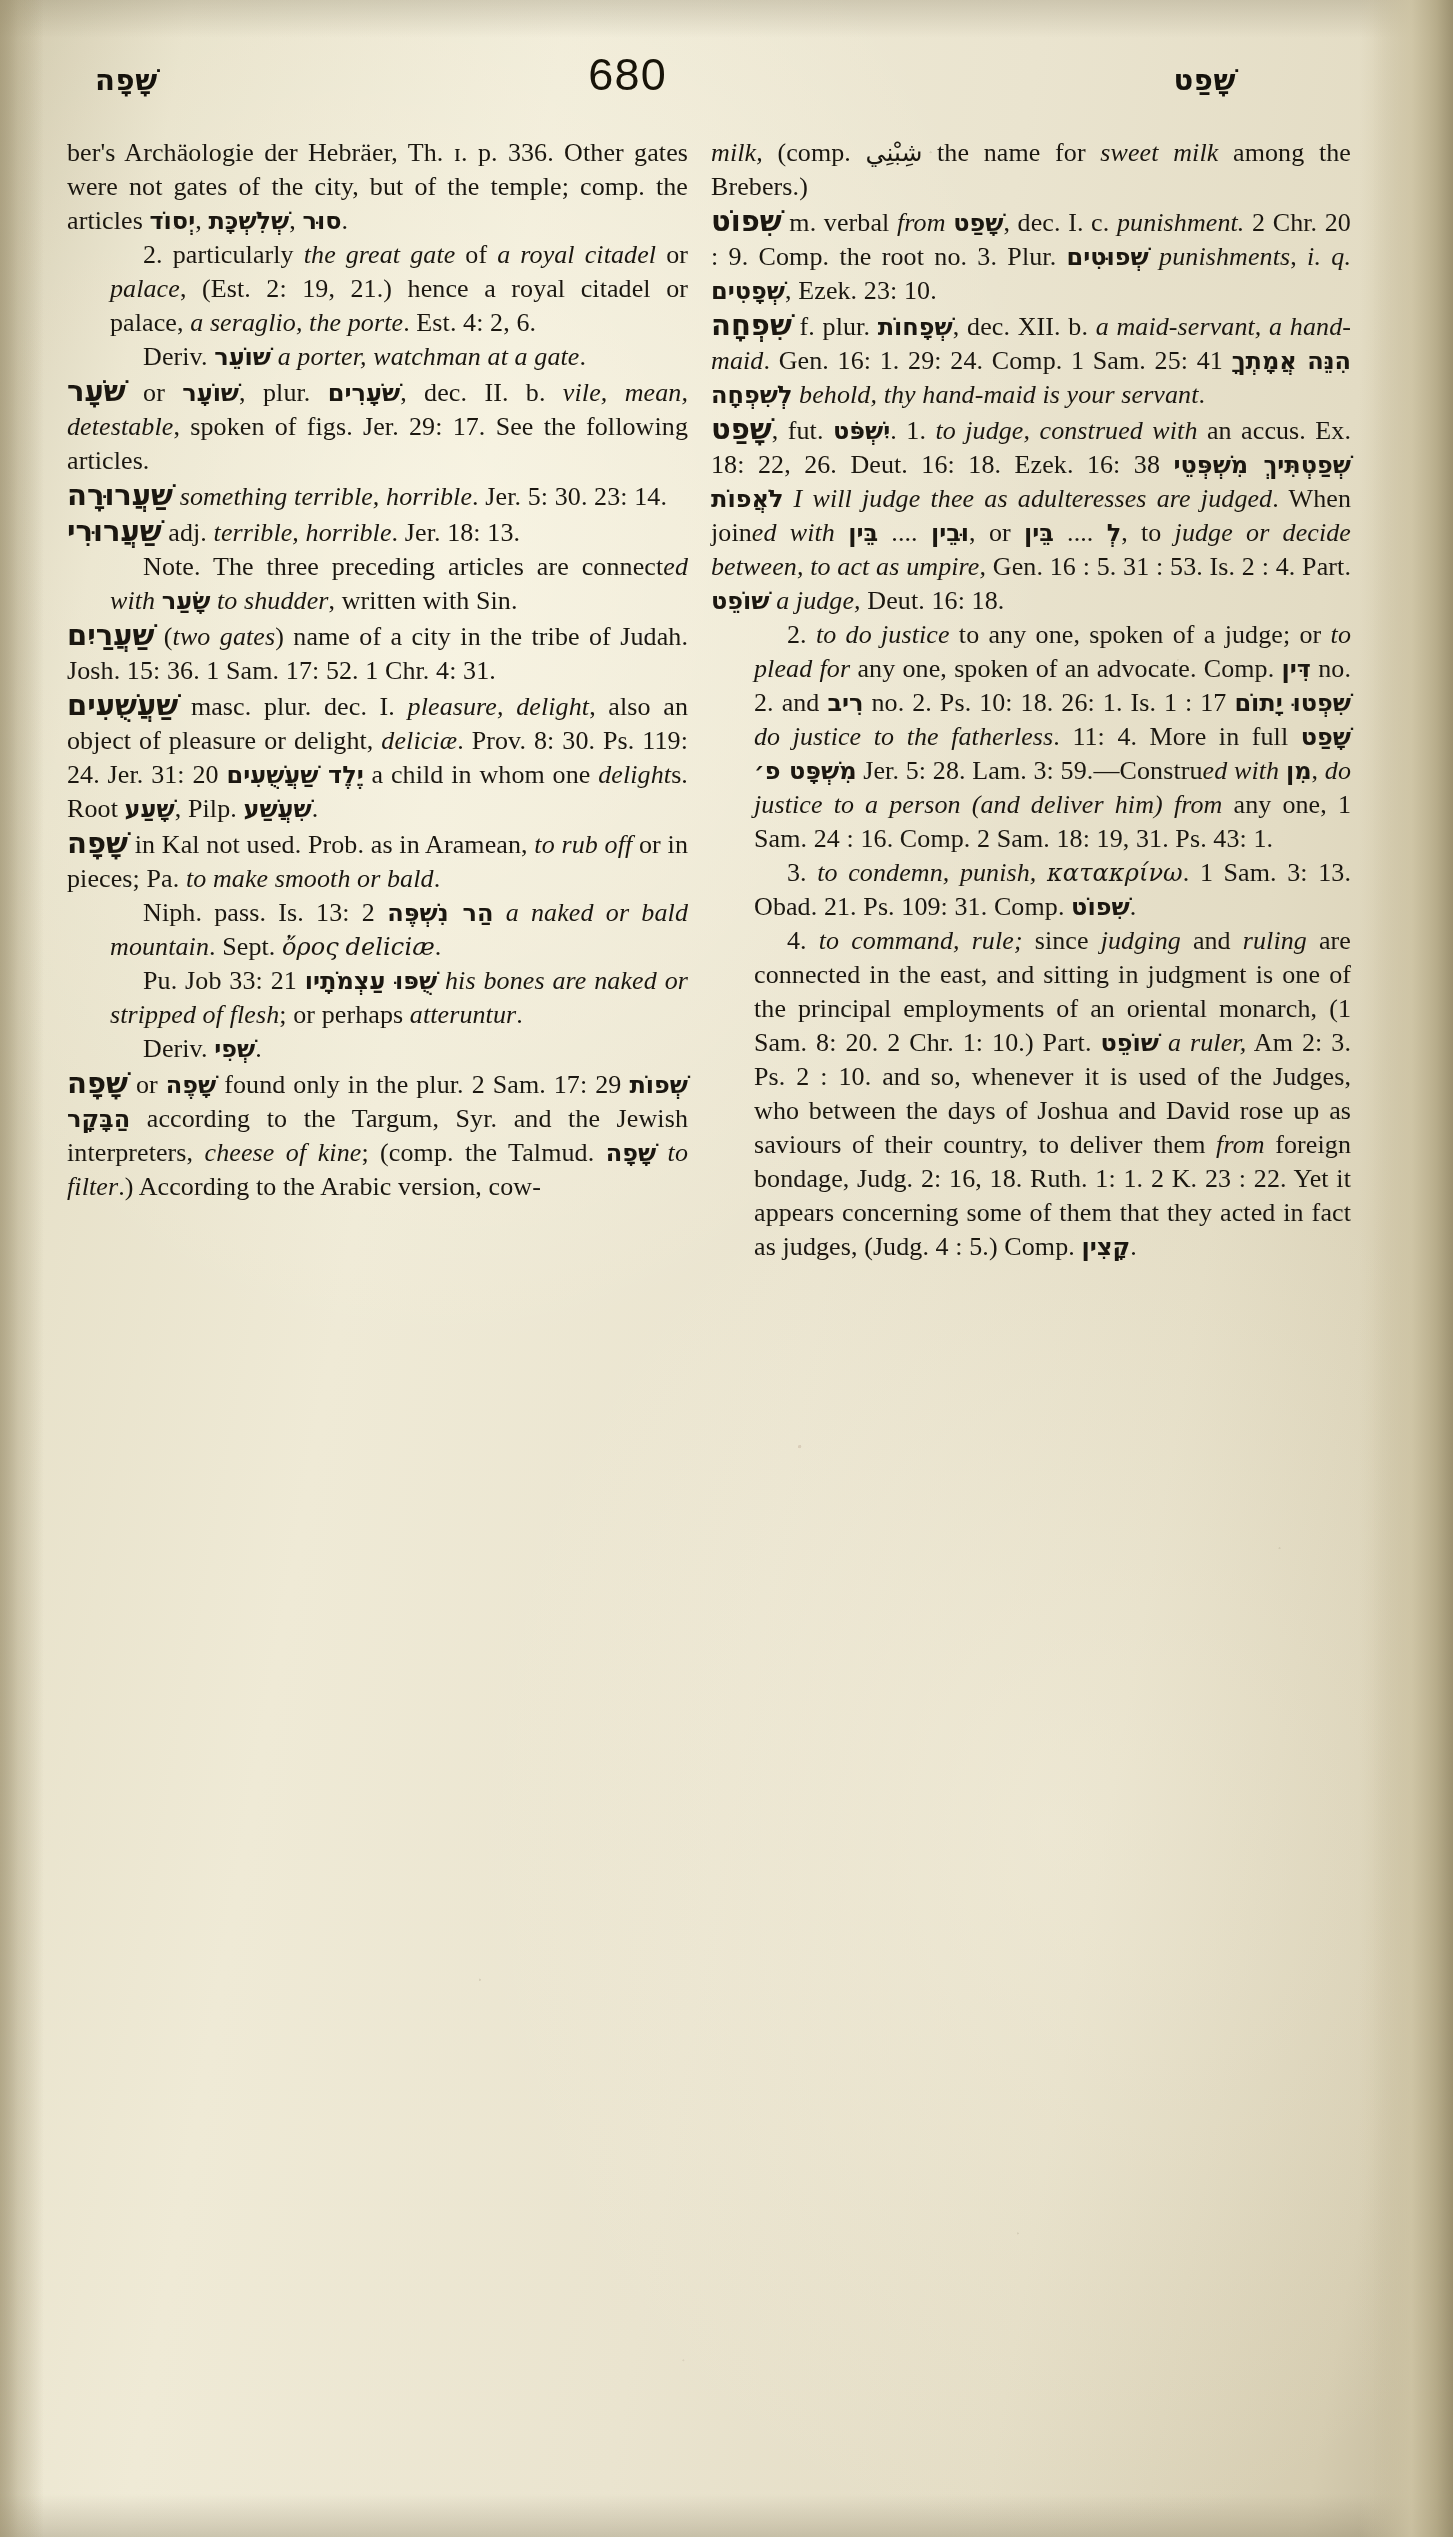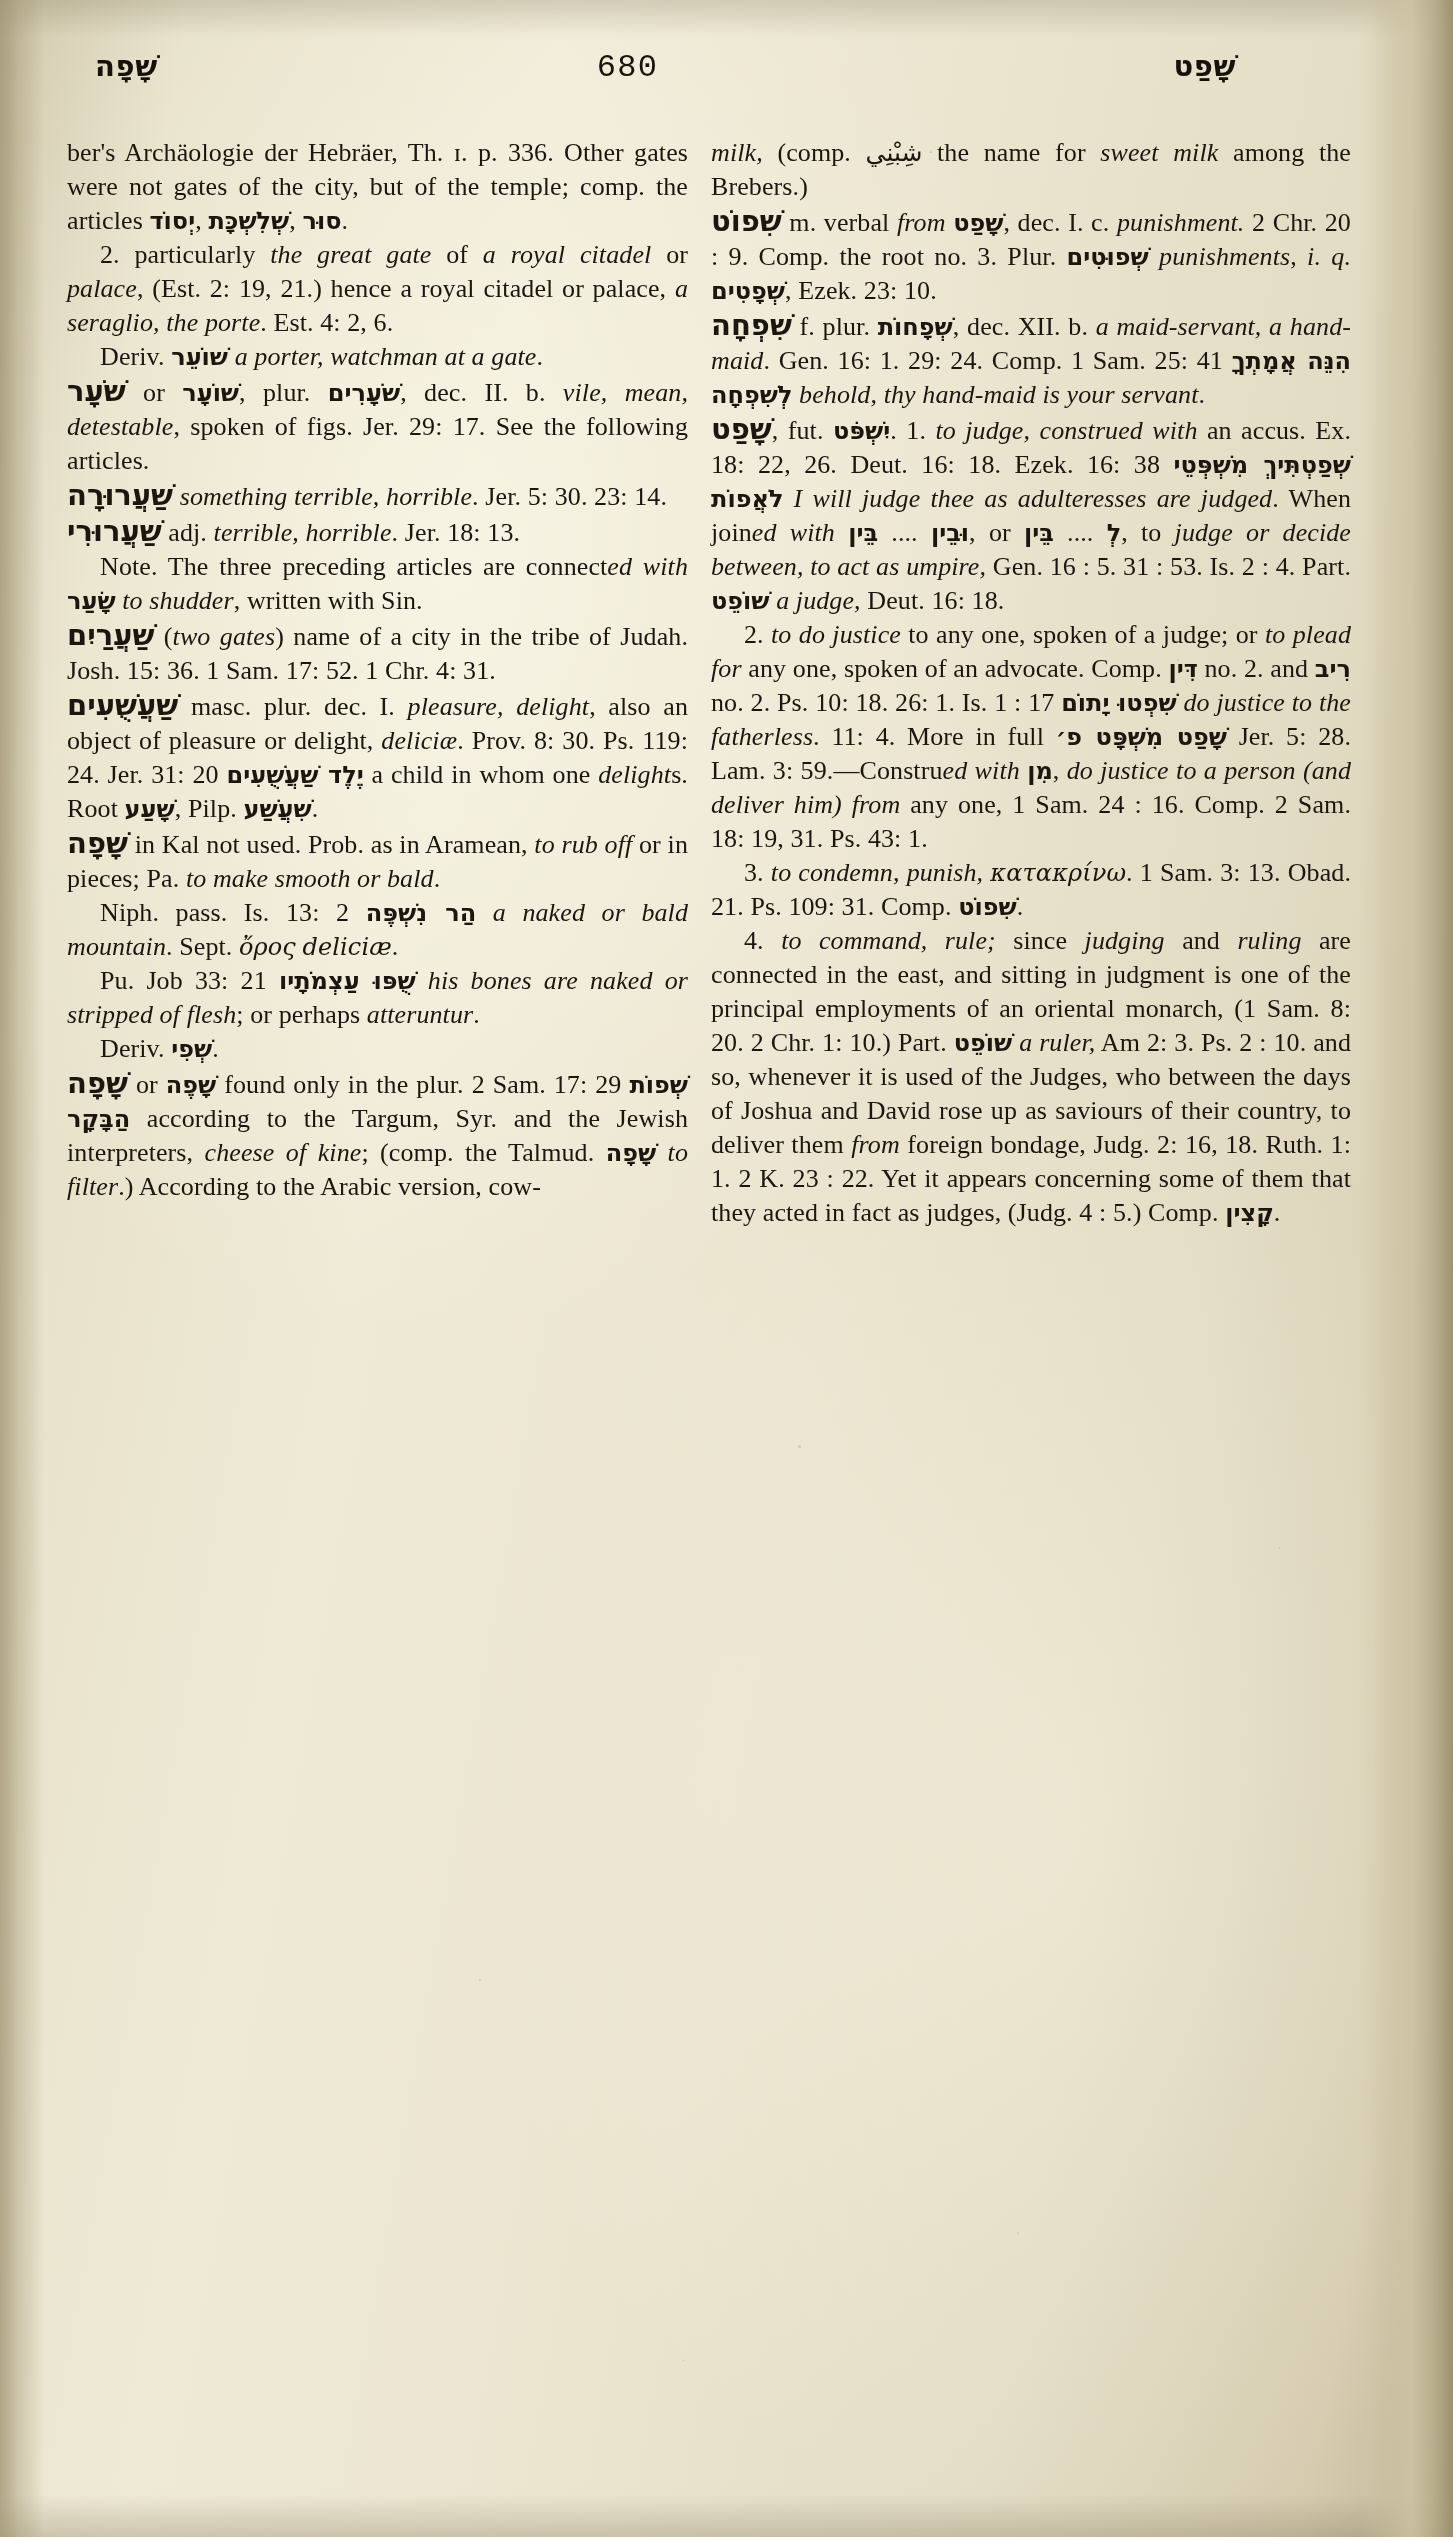--- a/index.html
+++ b/index.html
@@ -58,22 +58,22 @@
   .head-row {
     position:absolute; left:95px; top:49px; width:1141px;
     display:flex; align-items:baseline; justify-content:space-between;
   }
   .run-head {
     font-family:"DejaVu Sans", sans-serif;
     font-size:29px; font-weight:700; letter-spacing:0.6px;
     direction:rtl; color:#15120c;
   }
   .folio {
-    font-size:32px; font-weight:400; letter-spacing:1.3px;
-    font-family:Liberation Mono, monospace; color:#181409;
+    font-size:45px; font-weight:400; letter-spacing:1.3px;
+    font-family:Liberation Sans, sans-serif; color:#181409;
     margin-left:-76px;
   }
 
   .cols {
     position:absolute; left:0; top:136px; width:1258px; height:2345px;
   }
   .col {
     position:absolute; top:0; width:621px;
   }
   #col-left  { left:67px; }
@@ -81,21 +81,21 @@
 
   p.e {
     margin:0 0 0 0;
     font-size:26px;
     line-height:34px;
     text-align:justify;
     text-justify:inter-word;
     color:#1b1710;
     letter-spacing:0.1px;
   }
-  p.indent { text-indent:33px; }
+  p.indent { text-indent:33px;margin-left:43px; }
   p.hang   { text-indent:0; }
 
   .heb {
     font-family:"DejaVu Sans", sans-serif;
     direction:rtl; unicode-bidi:isolate;
     font-weight:700; font-size:24px;
     letter-spacing:0px;
   }
   .heb-lead {
     font-family:"DejaVu Sans", sans-serif;

